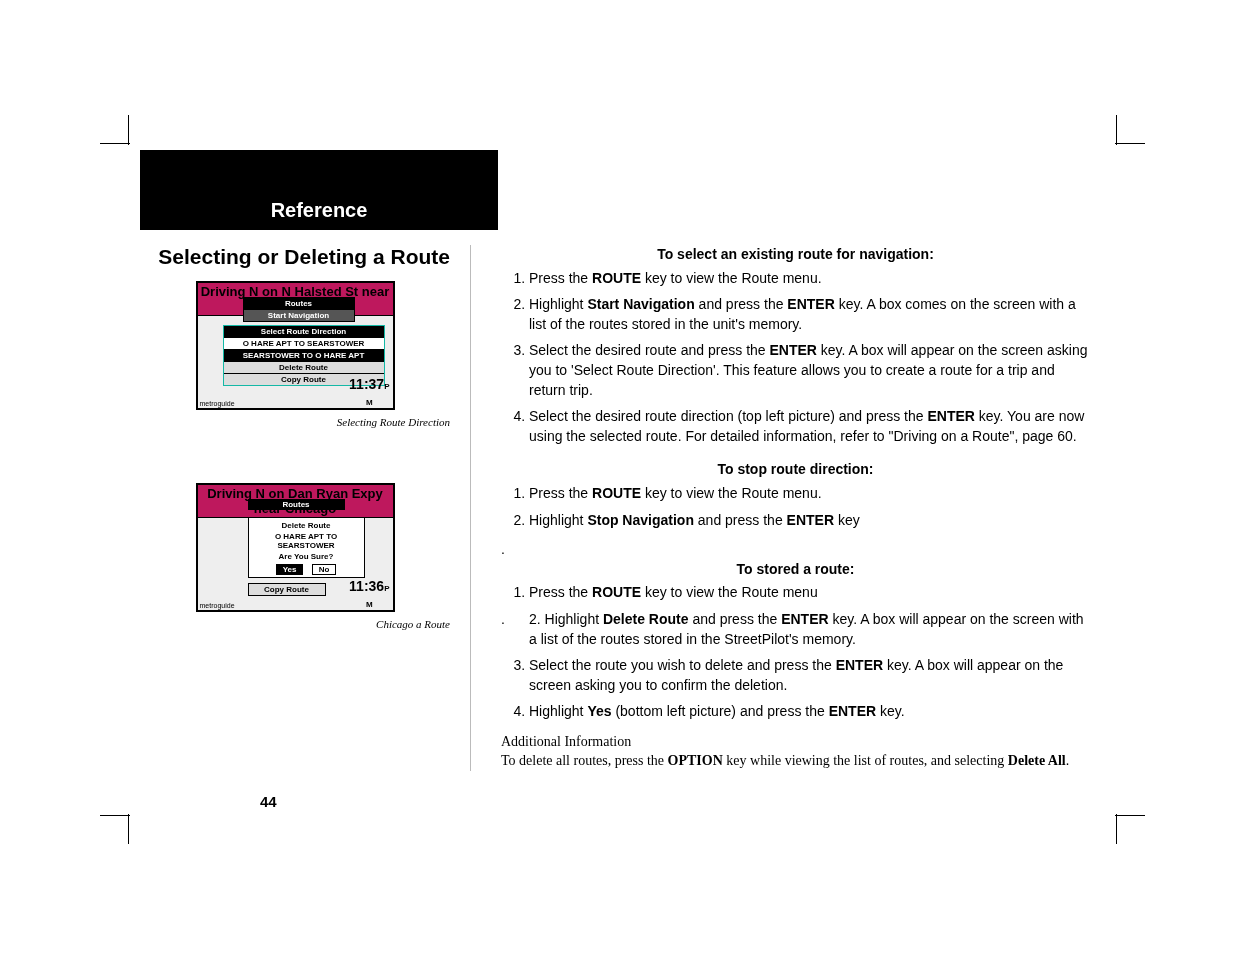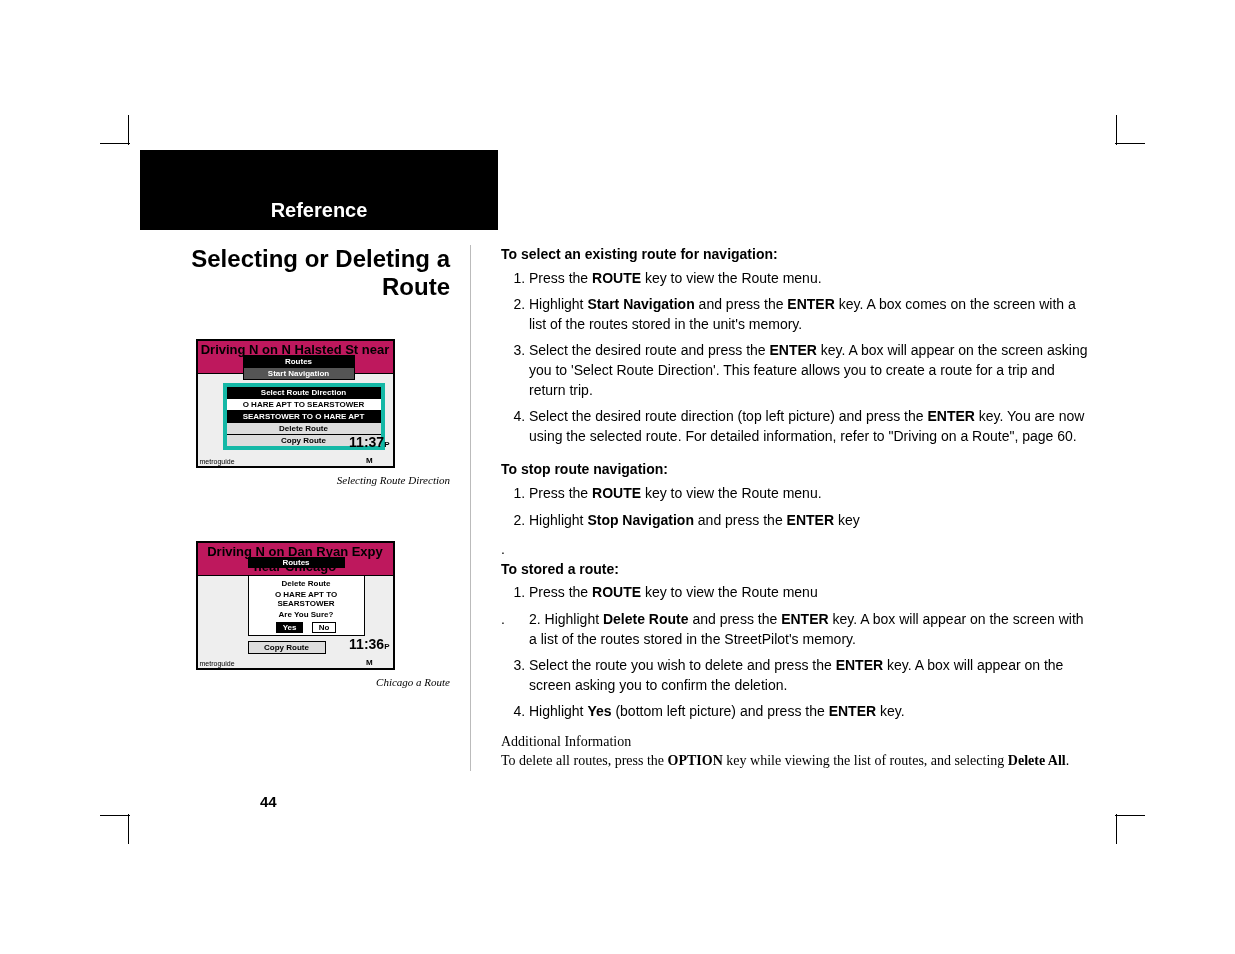--- a/index.html
+++ b/index.html
@@ -65,24 +65,24 @@
     border-right: 1px solid #bbb;
     text-align: center;
   }
   .right-col {
     flex: 1;
     padding-left: 30px;
     font-size: 14px;
     line-height: 1.4;
   }
   .subtitle {
-    font-size: 24px;
+    font-size: 21px;
     font-weight: bold;
     text-align: right;
-    margin-bottom: 38px;
+    margin-bottom: 12px;
   }
   .screenshot {
     width: 195px;
     height: 125px;
     margin: 0 auto 6px auto;
     border: 2px solid #000;
     background: #eee;
     position: relative;
     font-family: Arial, sans-serif;
     font-size: 8px;
@@ -104,21 +104,21 @@
     border:1px solid #000;
     font-size:8px;
   }
   .ss-menu-title {
     background:#000;color:#fff;text-align:center;font-weight:bold;padding:1px;
   }
   .ss-menu-item {
     background:#555;color:#fff;text-align:center;padding:1px;border-top:1px solid #000;font-weight:bold;
   }
   .ss-dialog {
-    position:absolute;left:25px;top:42px;right:8px;background:#fff;border:4px solid #14b8a6;
+    position:absolute;left:25px;top:42px;right:8px;background:#fff;border:1px solid #14b8a6;
   }
   .ss-dialog-title{background:#000;color:#fff;text-align:center;font-weight:bold;padding:1px;font-size:8px;}
   .ss-dialog-row{background:#fff;padding:1px 3px;font-weight:bold;font-size:8px;border-top:1px solid #000;}
   .ss-time {
     position:absolute;right:3px;bottom:0;font-weight:bold;font-size:14px;color:#000;
   }
   .ss-brand{position:absolute;left:2px;bottom:1px;font-size:7px;}
   .ss-del {
     position:absolute;left:50px;top:32px;width:115px;background:#fff;border:1px solid #000;text-align:center;
   }
@@ -130,20 +130,21 @@
     font-style: italic;
     font-size: 11px;
     margin-bottom: 55px;
     font-family: Georgia, serif;
     text-align: right;
   }
   .sect-h {
     font-weight: bold;
     margin-top: 14px;
     margin-bottom: 4px;
+    text-align: center;
   }
   ol.steps {
     margin: 0 0 10px 0;
     padding-left: 28px;
   }
   ol.steps li {
     margin-bottom: 7px;
   }
   .b { font-weight: bold; }
   .addl {
@@ -216,21 +217,21 @@
     <div class="right-col">
 
       <div class="sect-h" style="margin-top:0;">To select an existing route for navigation:</div>
       <ol class="steps">
         <li><span>Press the </span><span class="b">ROUTE</span><span> key to view the Route menu.</span></li>
         <li><span>Highlight </span><span class="b">Start Navigation</span><span> and press the </span><span class="b">ENTER</span><span> key.  A box comes on the screen with a list of the routes stored in the unit's memory.</span></li>
         <li><span>Select the desired route and press the </span><span class="b">ENTER</span><span> key.  A box will appear on the screen asking you to 'Select Route Direction'.  This feature allows you to create a route for a trip and return trip.</span></li>
         <li><span>Select the desired route direction (top left picture) and press the </span><span class="b">ENTER</span><span> key. You are now using the selected route.  For detailed information, refer to "Driving on a Route", page 60.</span></li>
       </ol>
 
-      <div class="sect-h">To stop route navigation:</div>
+      <div class="sect-h">To stop route direction:</div>
       <ol class="steps">
         <li><span>Press the </span><span class="b">ROUTE</span><span> key to view the Route menu.</span></li>
         <li><span>Highlight </span><span class="b">Stop Navigation</span><span> and press the </span><span class="b">ENTER</span><span> key</span></li>
       </ol>
 
       <div>.</div>
       <div class="sect-h" style="margin-top:0;">To stored a route:</div>
       <ol class="steps">
         <li><span>Press the </span><span class="b">ROUTE</span><span> key to view the Route menu</span></li>
         <li style="list-style:none;position:relative;"><span style="position:absolute;left:-28px;">.   </span>2. <span>Highlight </span><span class="b">Delete Route</span><span> and press the </span><span class="b">ENTER</span><span> key.  A box will appear on the screen with a list of the routes stored in the StreetPilot's memory.</span></li>

